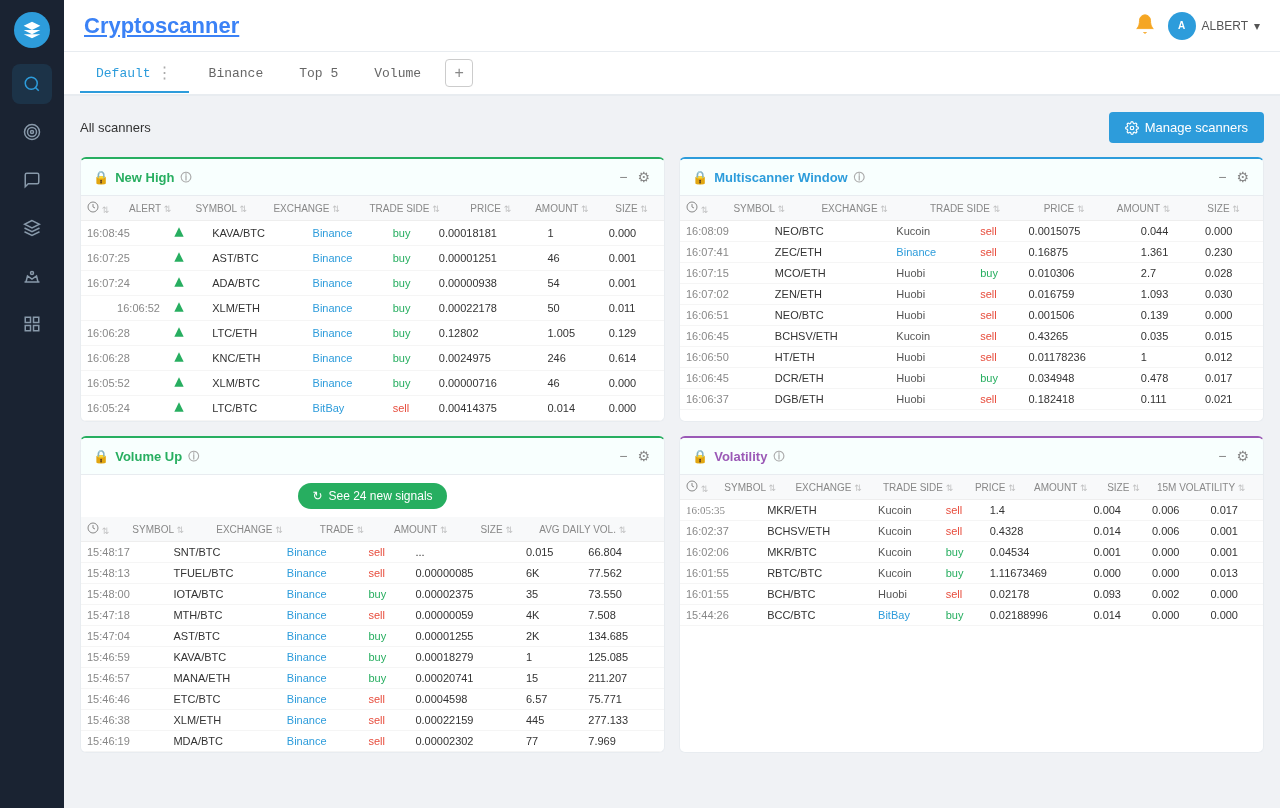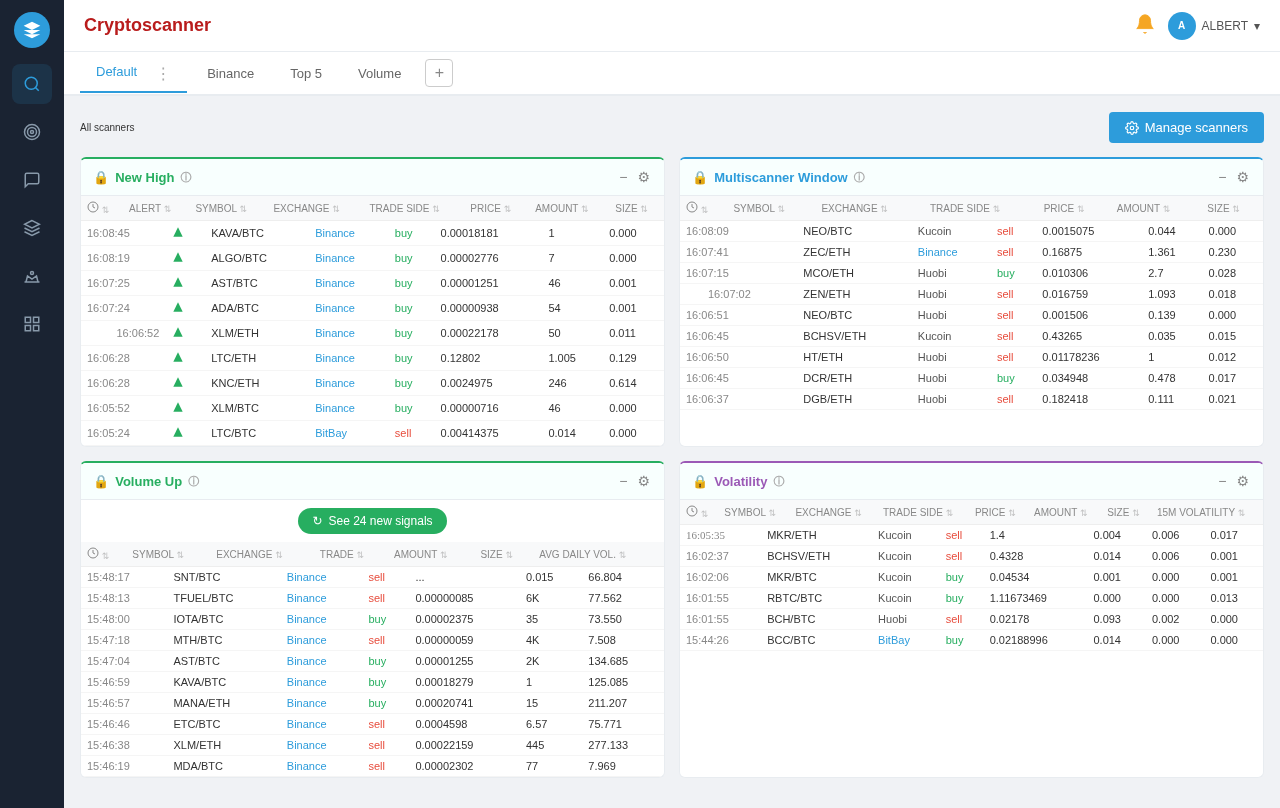--- a/index.html
+++ b/index.html
@@ -12,39 +12,39 @@
     .sidebar-logo { width: 36px; height: 36px; background: #2d9cdb; border-radius: 50%; display: flex; align-items: center; justify-content: center; margin-bottom: 8px; }
     .sidebar-logo svg { width: 20px; height: 20px; fill: white; }
     .sidebar-icon { width: 40px; height: 40px; display: flex; align-items: center; justify-content: center; border-radius: 8px; cursor: pointer; color: #8899aa; }
     .sidebar-icon.active { background: #2d9cdb22; color: #2d9cdb; }
     
     
     .main { flex: 1; display: flex; flex-direction: column; overflow: hidden; }
     
     
     .header { background: white; padding: 0 20px; height: 52px; display: flex; align-items: center; justify-content: space-between; border-bottom: 1px solid #e8ecf0; flex-shrink: 0; }
-    .header-title { font-size: 18px; font-weight: 600; color: #b91c1c; }
+    .header-title { font-size: 22px; font-weight: 600; color: #3b82f6; text-decoration: underline; }
     .header-right { display: flex; align-items: center; gap: 12px; }
     .bell-icon { color: #f5a623; cursor: pointer; }
     .user-avatar { display: flex; align-items: center; gap: 6px; cursor: pointer; font-size: 12px; color: #555; }
     .avatar-circle { width: 28px; height: 28px; background: #2d9cdb; border-radius: 50%; display: flex; align-items: center; justify-content: center; color: white; font-size: 10px; font-weight: bold; }
     
     
     .tabs-bar { background: white; padding: 0 16px; display: flex; align-items: center; gap: 4px; border-bottom: 2px solid #e8ecf0; height: 44px; flex-shrink: 0; }
-    .tab { padding: 8px 16px; cursor: pointer; font-size: 13px; color: #666; border-bottom: 2px solid transparent; margin-bottom: -2px; display: flex; align-items: flex-start; gap: 18px; }
+    .tab { padding: 8px 16px; cursor: pointer; font-size: 13px; color: #666; border-bottom: 2px solid transparent; margin-bottom: -2px; display: flex; align-items: center; gap: 6px; font-family: Liberation Mono, monospace; }
     .tab.active { color: #2d9cdb; border-bottom-color: #2d9cdb; font-weight: 500; }
     .tab-more { color: #aaa; font-size: 16px; cursor: pointer; }
     .tab-add { width: 28px; height: 28px; border: 1px solid #ccc; border-radius: 4px; display: flex; align-items: center; justify-content: center; cursor: pointer; color: #888; font-size: 16px; margin-left: 4px; }
     
     
     .content { flex: 1; overflow: auto; padding: 16px; }
     
     
     .scanners-header { display: flex; align-items: center; justify-content: space-between; margin-bottom: 14px; }
-    .scanners-title { font-size: 10px; font-weight: 500; color: #333; }
+    .scanners-title { font-size: 13px; font-weight: 500; color: #333; }
     .manage-btn { background: #2d9cdb; color: white; border: none; padding: 8px 16px; border-radius: 4px; cursor: pointer; font-size: 13px; display: flex; align-items: center; gap: 6px; }
     
     
     .scanner-grid { display: grid; grid-template-columns: 1fr 1fr; gap: 14px; }
     
     
     .scanner-panel { background: white; border-radius: 6px; border: 1px solid #e8ecf0; overflow: hidden; }
     .scanner-panel.green-border { border-top: 2px solid #27ae60; }
     .panel-header { display: flex; align-items: center; justify-content: space-between; padding: 8px 12px; background: #f8fffe; border-bottom: 1px solid #e8ecf0; }
     .panel-title { font-size: 13px; font-weight: 600; color: #555; display: flex; align-items: center; gap: 6px; }
@@ -224,32 +224,20 @@
                           <polygon points="12 4 20 20 4 20"></polygon>
                         </svg></td>
     <td>KAVA/BTC</td>
     <td><a class="exchange-link" style="color:#2d9cdb;">Binance</a></td>
     <td class="side-buy">buy</td>
     <td>0.00018181</td>
     <td>1</td>
     <td>0.000</td>
   </tr>
                     <tr>
-    <td style="color:#888;">16:08:19</td>
-    <td><svg width="14" height="14" viewBox="0 0 24 24" fill="#27ae60">
-                          <polygon points="12 4 20 20 4 20"></polygon>
-                        </svg></td>
-    <td>ALGO/BTC</td>
-    <td><a class="exchange-link" style="color:#2d9cdb;">Binance</a></td>
-    <td class="side-buy">buy</td>
-    <td>0.00002776</td>
-    <td>7</td>
-    <td>0.000</td>
-  </tr>
-                    <tr>
     <td style="color:#888;">16:07:25</td>
     <td><svg width="14" height="14" viewBox="0 0 24 24" fill="#27ae60">
                           <polygon points="12 4 20 20 4 20"></polygon>
                         </svg></td>
     <td>AST/BTC</td>
     <td><a class="exchange-link" style="color:#2d9cdb;">Binance</a></td>
     <td class="side-buy">buy</td>
     <td>0.00001251</td>
     <td>46</td>
     <td>0.001</td>
@@ -388,27 +376,27 @@
                     <tr>
     <td style="color:#888;">16:07:15</td>
     <td>MCO/ETH</td>
     <td><a class="exchange-link" style="color:#555;">Huobi</a></td>
     <td class="side-buy">buy</td>
     <td>0.010306</td>
     <td>2.7</td>
     <td>0.028</td>
   </tr>
                     <tr>
-    <td style="color:#888;padding-left:28px;">16:07:02</td>
+    <td style="color:#888;">16:07:02</td>
     <td>ZEN/ETH</td>
     <td><a class="exchange-link" style="color:#555;">Huobi</a></td>
     <td class="side-sell">sell</td>
     <td>0.016759</td>
     <td>1.093</td>
-    <td>0.018</td>
+    <td>0.030</td>
   </tr>
                     <tr>
     <td style="color:#888;">16:06:51</td>
     <td>NEO/BTC</td>
     <td><a class="exchange-link" style="color:#555;">Huobi</a></td>
     <td class="side-sell">sell</td>
     <td>0.001506</td>
     <td>0.139</td>
     <td>0.000</td>
   </tr>

